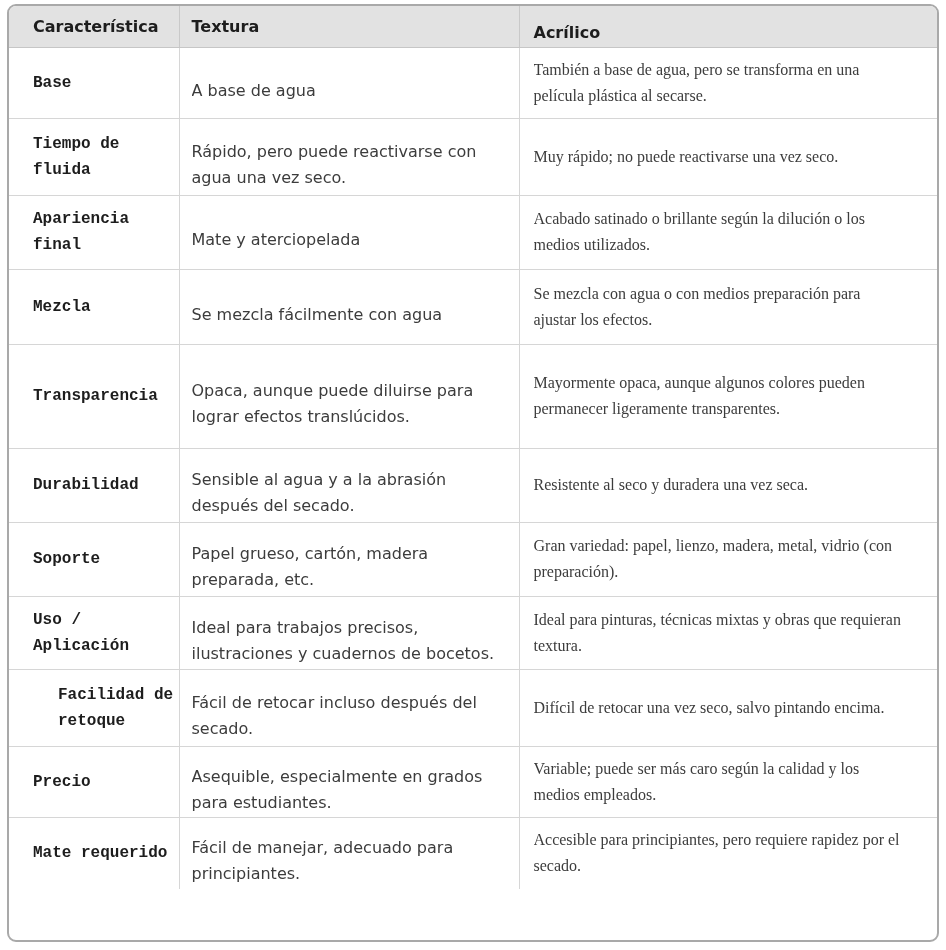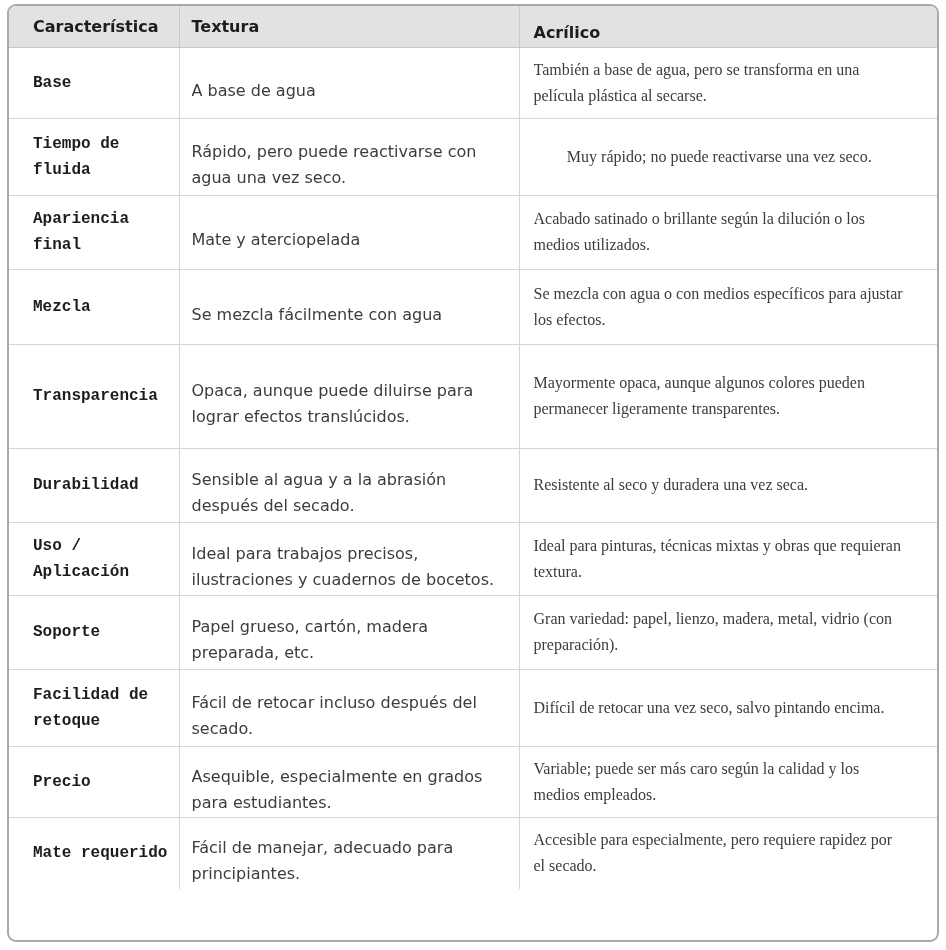--- a/index.html
+++ b/index.html
@@ -92,21 +92,21 @@
     </td>
   </tr>
         <tr style="height: 77px;">
     <th class="c1" scope="row">
       <div class="wrap" style="max-height: 63px;">Tiempo de fluida</div>
     </th>
     <td class="c2">
       <div class="wrap" style="max-height: 63px;">Rápido, pero puede reactivarse con agua una vez seco.</div>
     </td>
     <td class="c3">
-      <div class="wrap" style="max-height: 63px; text-align: center;">Muy rápido; no puede reactivarse una vez seco.</div>
+      <div class="wrap" style="max-height: 63px;">Muy rápido; no puede reactivarse una vez seco.</div>
     </td>
   </tr>
         <tr style="height: 74px;">
     <th class="c1" scope="row">
       <div class="wrap" style="max-height: 60px;">Apariencia final</div>
     </th>
     <td class="c2">
       <div class="wrap" style="max-height: 60px;">Mate y aterciopelada</div>
     </td>
     <td class="c3">
@@ -114,21 +114,21 @@
     </td>
   </tr>
         <tr style="height: 75px;">
     <th class="c1" scope="row">
       <div class="wrap" style="max-height: 61px;">Mezcla</div>
     </th>
     <td class="c2">
       <div class="wrap" style="max-height: 61px;">Se mezcla fácilmente con agua</div>
     </td>
     <td class="c3">
-      <div class="wrap" style="max-height: 61px;">Se mezcla con agua o con medios específicos para ajustar los efectos.</div>
+      <div class="wrap" style="max-height: 61px;">Se mezcla con agua o con medios preparación para ajustar los efectos.</div>
     </td>
   </tr>
         <tr style="height: 104px;">
     <th class="c1" scope="row">
       <div class="wrap" style="max-height: 90px;">Transparencia</div>
     </th>
     <td class="c2">
       <div class="wrap" style="max-height: 90px;">Opaca, aunque puede diluirse para lograr efectos translúcidos.</div>
     </td>
     <td class="c3">
@@ -139,45 +139,45 @@
     <th class="c1" scope="row">
       <div class="wrap" style="max-height: 60px;">Durabilidad</div>
     </th>
     <td class="c2">
       <div class="wrap" style="max-height: 60px;">Sensible al agua y a la abrasión después del secado.</div>
     </td>
     <td class="c3">
       <div class="wrap" style="max-height: 60px;">Resistente al seco y duradera una vez seca.</div>
     </td>
   </tr>
+        <tr style="height: 74px;">
+    <th class="c1" scope="row">
+      <div class="wrap" style="max-height: 60px;">Soporte</div>
+    </th>
+    <td class="c2">
+      <div class="wrap" style="max-height: 60px;">Papel grueso, cartón, madera preparada, etc.</div>
+    </td>
+    <td class="c3">
+      <div class="wrap" style="max-height: 60px;">Gran variedad: papel, lienzo, madera, metal, vidrio (con preparación).</div>
+    </td>
+  </tr>
         <tr style="height: 73px;">
     <th class="c1" scope="row">
       <div class="wrap" style="max-height: 59px;">Uso / Aplicación</div>
     </th>
     <td class="c2">
       <div class="wrap" style="max-height: 59px;">Ideal para trabajos precisos, ilustraciones y cuadernos de bocetos.</div>
     </td>
     <td class="c3">
       <div class="wrap" style="max-height: 59px;">Ideal para pinturas, técnicas mixtas y obras que requieran textura.</div>
     </td>
   </tr>
-        <tr style="height: 74px;">
-    <th class="c1" scope="row">
-      <div class="wrap" style="max-height: 60px;">Soporte</div>
-    </th>
-    <td class="c2">
-      <div class="wrap" style="max-height: 60px;">Papel grueso, cartón, madera preparada, etc.</div>
-    </td>
-    <td class="c3">
-      <div class="wrap" style="max-height: 60px;">Gran variedad: papel, lienzo, madera, metal, vidrio (con preparación).</div>
-    </td>
-  </tr>
         <tr style="height: 77px;">
     <th class="c1" scope="row">
-      <div class="wrap" style="max-height: 63px;">Facilidad de retoque</div>
+      <div class="wrap" style="max-height: 63px; margin-left: 25px;">Facilidad de retoque</div>
     </th>
     <td class="c2">
       <div class="wrap" style="max-height: 63px;">Fácil de retocar incluso después del secado.</div>
     </td>
     <td class="c3">
       <div class="wrap" style="max-height: 63px;">Difícil de retocar una vez seco, salvo pintando encima.</div>
     </td>
   </tr>
         <tr style="height: 71px;">
     <th class="c1" scope="row">
@@ -191,18 +191,18 @@
     </td>
   </tr>
         <tr style="height: 72px;">
     <th class="c1" scope="row">
       <div class="wrap" style="max-height: 58px;">Mate requerido</div>
     </th>
     <td class="c2">
       <div class="wrap" style="max-height: 58px;">Fácil de manejar, adecuado para principiantes.</div>
     </td>
     <td class="c3">
-      <div class="wrap" style="max-height: 58px;">Accesible para especialmente, pero requiere rapidez por el secado.</div>
+      <div class="wrap" style="max-height: 58px;">Accesible para principiantes, pero requiere rapidez por el secado.</div>
     </td>
   </tr>
       </tbody>
   </table>
 </div>
 
 </body></html>

